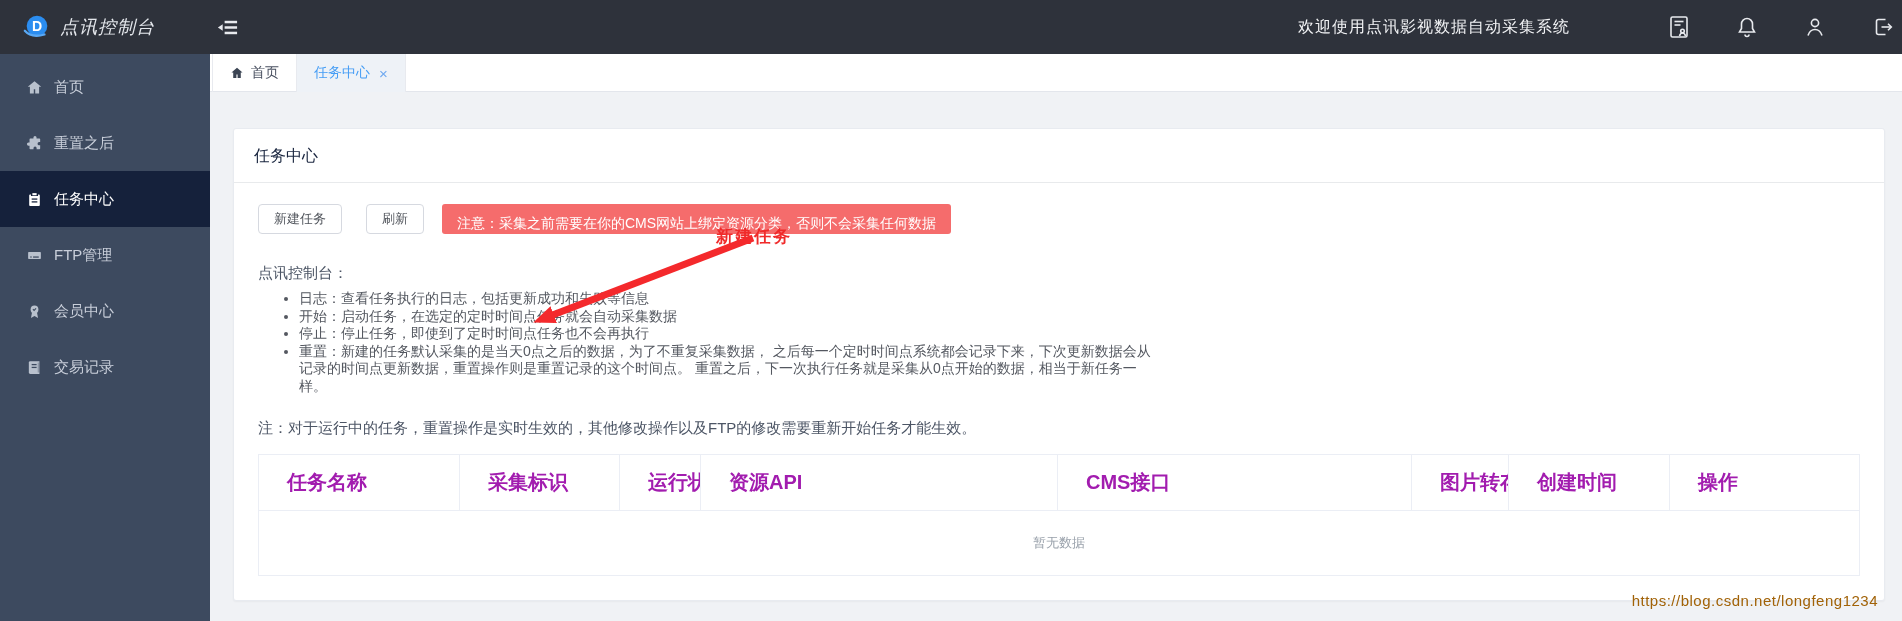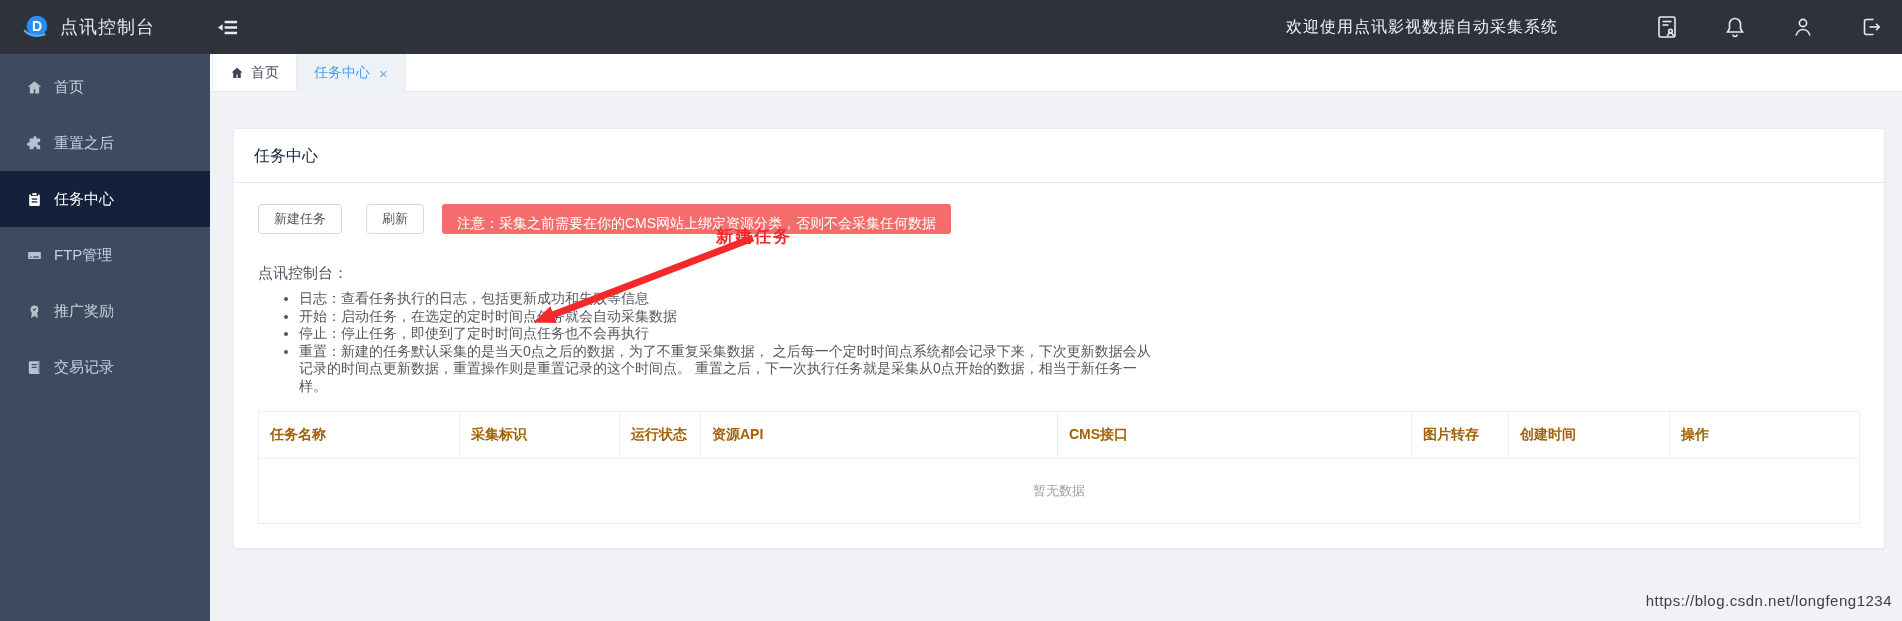--- a/index.html
+++ b/index.html
@@ -4,24 +4,24 @@
 <style>
   * { margin:0; padding:0; box-sizing:border-box; }
   html,body { width:1902px; height:621px; overflow:hidden;
     font-family:"Liberation Sans","DejaVu Sans",sans-serif; background:#f0f2f5; }
 
   
   .topbar { position:absolute; left:0; top:0; width:1902px; height:54px;
     background:#2e323b; display:flex; align-items:center; z-index:30; }
   .brand { width:210px; height:54px; display:flex; align-items:center; padding-left:22px; }
   .brand-logo { width:30px; height:30px; flex:0 0 auto; }
-  .brand-name { color:#e4e7ec; font-size:18px; margin-left:8px; letter-spacing:1px; }
+  .brand-name { color:#e4e7ec; font-size:18px; margin-left:8px; letter-spacing:1px;font-style:italic; }
   .collapse-btn { margin-left:0; width:34px; height:34px; display:flex; align-items:center;
     justify-content:center; cursor:pointer; }
-  .topbar-right { margin-left:auto; display:flex; align-items:center; padding-right:18px; }
+  .topbar-right { margin-left:auto; display:flex; align-items:center; padding-right:6px; }
   .welcome { color:#f2f3f5; font-size:16px; margin-right:54px; letter-spacing:1px; }
   .top-icon { width:26px; height:26px; margin-left:42px; display:flex; align-items:center;
     justify-content:center; cursor:pointer; }
   .top-icon svg { stroke:#e8eaee; }
 
   
   .sidebar { position:absolute; left:0; top:54px; width:210px; height:567px;
     background:#3d4a5f; z-index:20; }
   .menu { padding-top:5px; }
   .menu-item { height:56px; display:flex; align-items:center; padding-left:25px;
@@ -60,34 +60,34 @@
     background:#f56c6c; color:#ffffff; font-size:14px; border-radius:3px; }
 
   .help-title { margin-top:30px; font-size:15px; color:#4c5565; }
   .help-list { margin:7px 0 0 0; padding-left:41px; max-width:905px;
     font-size:14px; line-height:17.5px; color:#545860; }
   .help-list li { margin:0; }
   .note-line { margin-top:24px; font-size:15px; color:#4c5565; }
 
   table.task-table { margin-top:16px; width:100%; border-collapse:collapse;
     table-layout:fixed; border:1px solid #ebeef5; }
-  .task-table th { border:1px solid #ebeef5; text-align:left; padding:14px 11px;
-    font-size:14px; color:#a16207; font-weight:bold; background:#ffffff;
+  .task-table th { border:1px solid #ebeef5; text-align:left; padding:14px 28px;
+    font-size:20px; color:#a21caf; font-weight:bold; background:#ffffff;
     overflow:hidden; white-space:nowrap; }
   .task-table td.empty-cell { text-align:center; padding:23px 0; font-size:13px;
     color:#98a0aa; }
 
   
   .annot-text { position:absolute; left:506px; top:133px; color:#f02a2a;
     font-size:17px; font-weight:600; letter-spacing:2px; z-index:40; }
   .annot-arrow { position:absolute; left:298px; top:132px; width:260px; height:110px;
     z-index:40; pointer-events:none; }
 
-  .watermark { position:absolute; right:10px; bottom:12px; font-size:15px;
-    color:#404040; letter-spacing:.5px; z-index:5; }
+  .watermark { position:absolute; right:24px; bottom:12px; font-size:15px;
+    color:#a16207; letter-spacing:.5px; z-index:5; }
 </style>
 </head>
 <body>
 
 <div class="topbar">
   <div class="brand">
     <svg class="brand-logo" viewBox="0 0 32 32">
       <circle cx="16" cy="15" r="11" fill="#2b8df0"></circle>
       <text x="16" y="20" text-anchor="middle" font-size="15" font-weight="bold" fill="#ffffff" font-family="Liberation Sans, sans-serif">D</text>
       <path d="M3 20 Q10 28 24 24" stroke="#5aa9f5" stroke-width="2.4" fill="none" stroke-linecap="round"></path>
@@ -180,21 +180,21 @@
     </div>
 
     <div class="menu-item">
       <span class="mi-icon">
         <svg width="17" height="17" viewBox="0 0 24 24">
           <circle cx="12" cy="9" r="5.5"></circle>
           <path d="M8.5 13.5 7 21l5-2.5L17 21l-1.5-7.5z"></path>
           <path d="M9.8 8.8l1.6 1.8 2.8-3" stroke="#3d4a5f" stroke-width="1.6" fill="none"></path>
         </svg>
       </span>
-      <span>推广奖励</span>
+      <span>会员中心</span>
     </div>
 
     <div class="menu-item">
       <span class="mi-icon">
         <svg width="17" height="17" viewBox="0 0 24 24">
           <path d="M6 3h13v18H6a2 2 0 0 1-2-2V5a2 2 0 0 1 2-2z"></path>
           <rect x="8" y="7" width="7" height="1.8" fill="#3d4a5f"></rect>
           <rect x="8" y="11" width="7" height="1.8" fill="#3d4a5f"></rect>
           <rect x="16.5" y="5" width="2.5" height="14" fill="#3d4a5f" opacity=".35"></rect>
         </svg>
@@ -231,20 +231,21 @@
       </div>
 
       <div class="help-title">点讯控制台：</div>
       <ul class="help-list">
         <li>日志：查看任务执行的日志，包括更新成功和失败等信息</li>
         <li>开始：启动任务，在选定的定时时间点任务就会自动采集数据</li>
         <li>停止：停止任务，即使到了定时时间点任务也不会再执行</li>
         <li>重置：新建的任务默认采集的是当天0点之后的数据，为了不重复采集数据， 之后每一个定时时间点系统都会记录下来，下次更新数据会从记录的时间点更新数据，重置操作则是重置记录的这个时间点。 重置之后，下一次执行任务就是采集从0点开始的数据，相当于新任务一样。</li>
       </ul>
 
+      <div class="note-line">注：对于运行中的任务，重置操作是实时生效的，其他修改操作以及FTP的修改需要重新开始任务才能生效。</div>
 
       <table class="task-table">
         <colgroup>
           <col style="width:201px">
             <col style="width:160px">
             <col style="width:81px">
           <col style="width:357px">
             <col style="width:354px">
             <col style="width:97px">
           <col style="width:161px">

